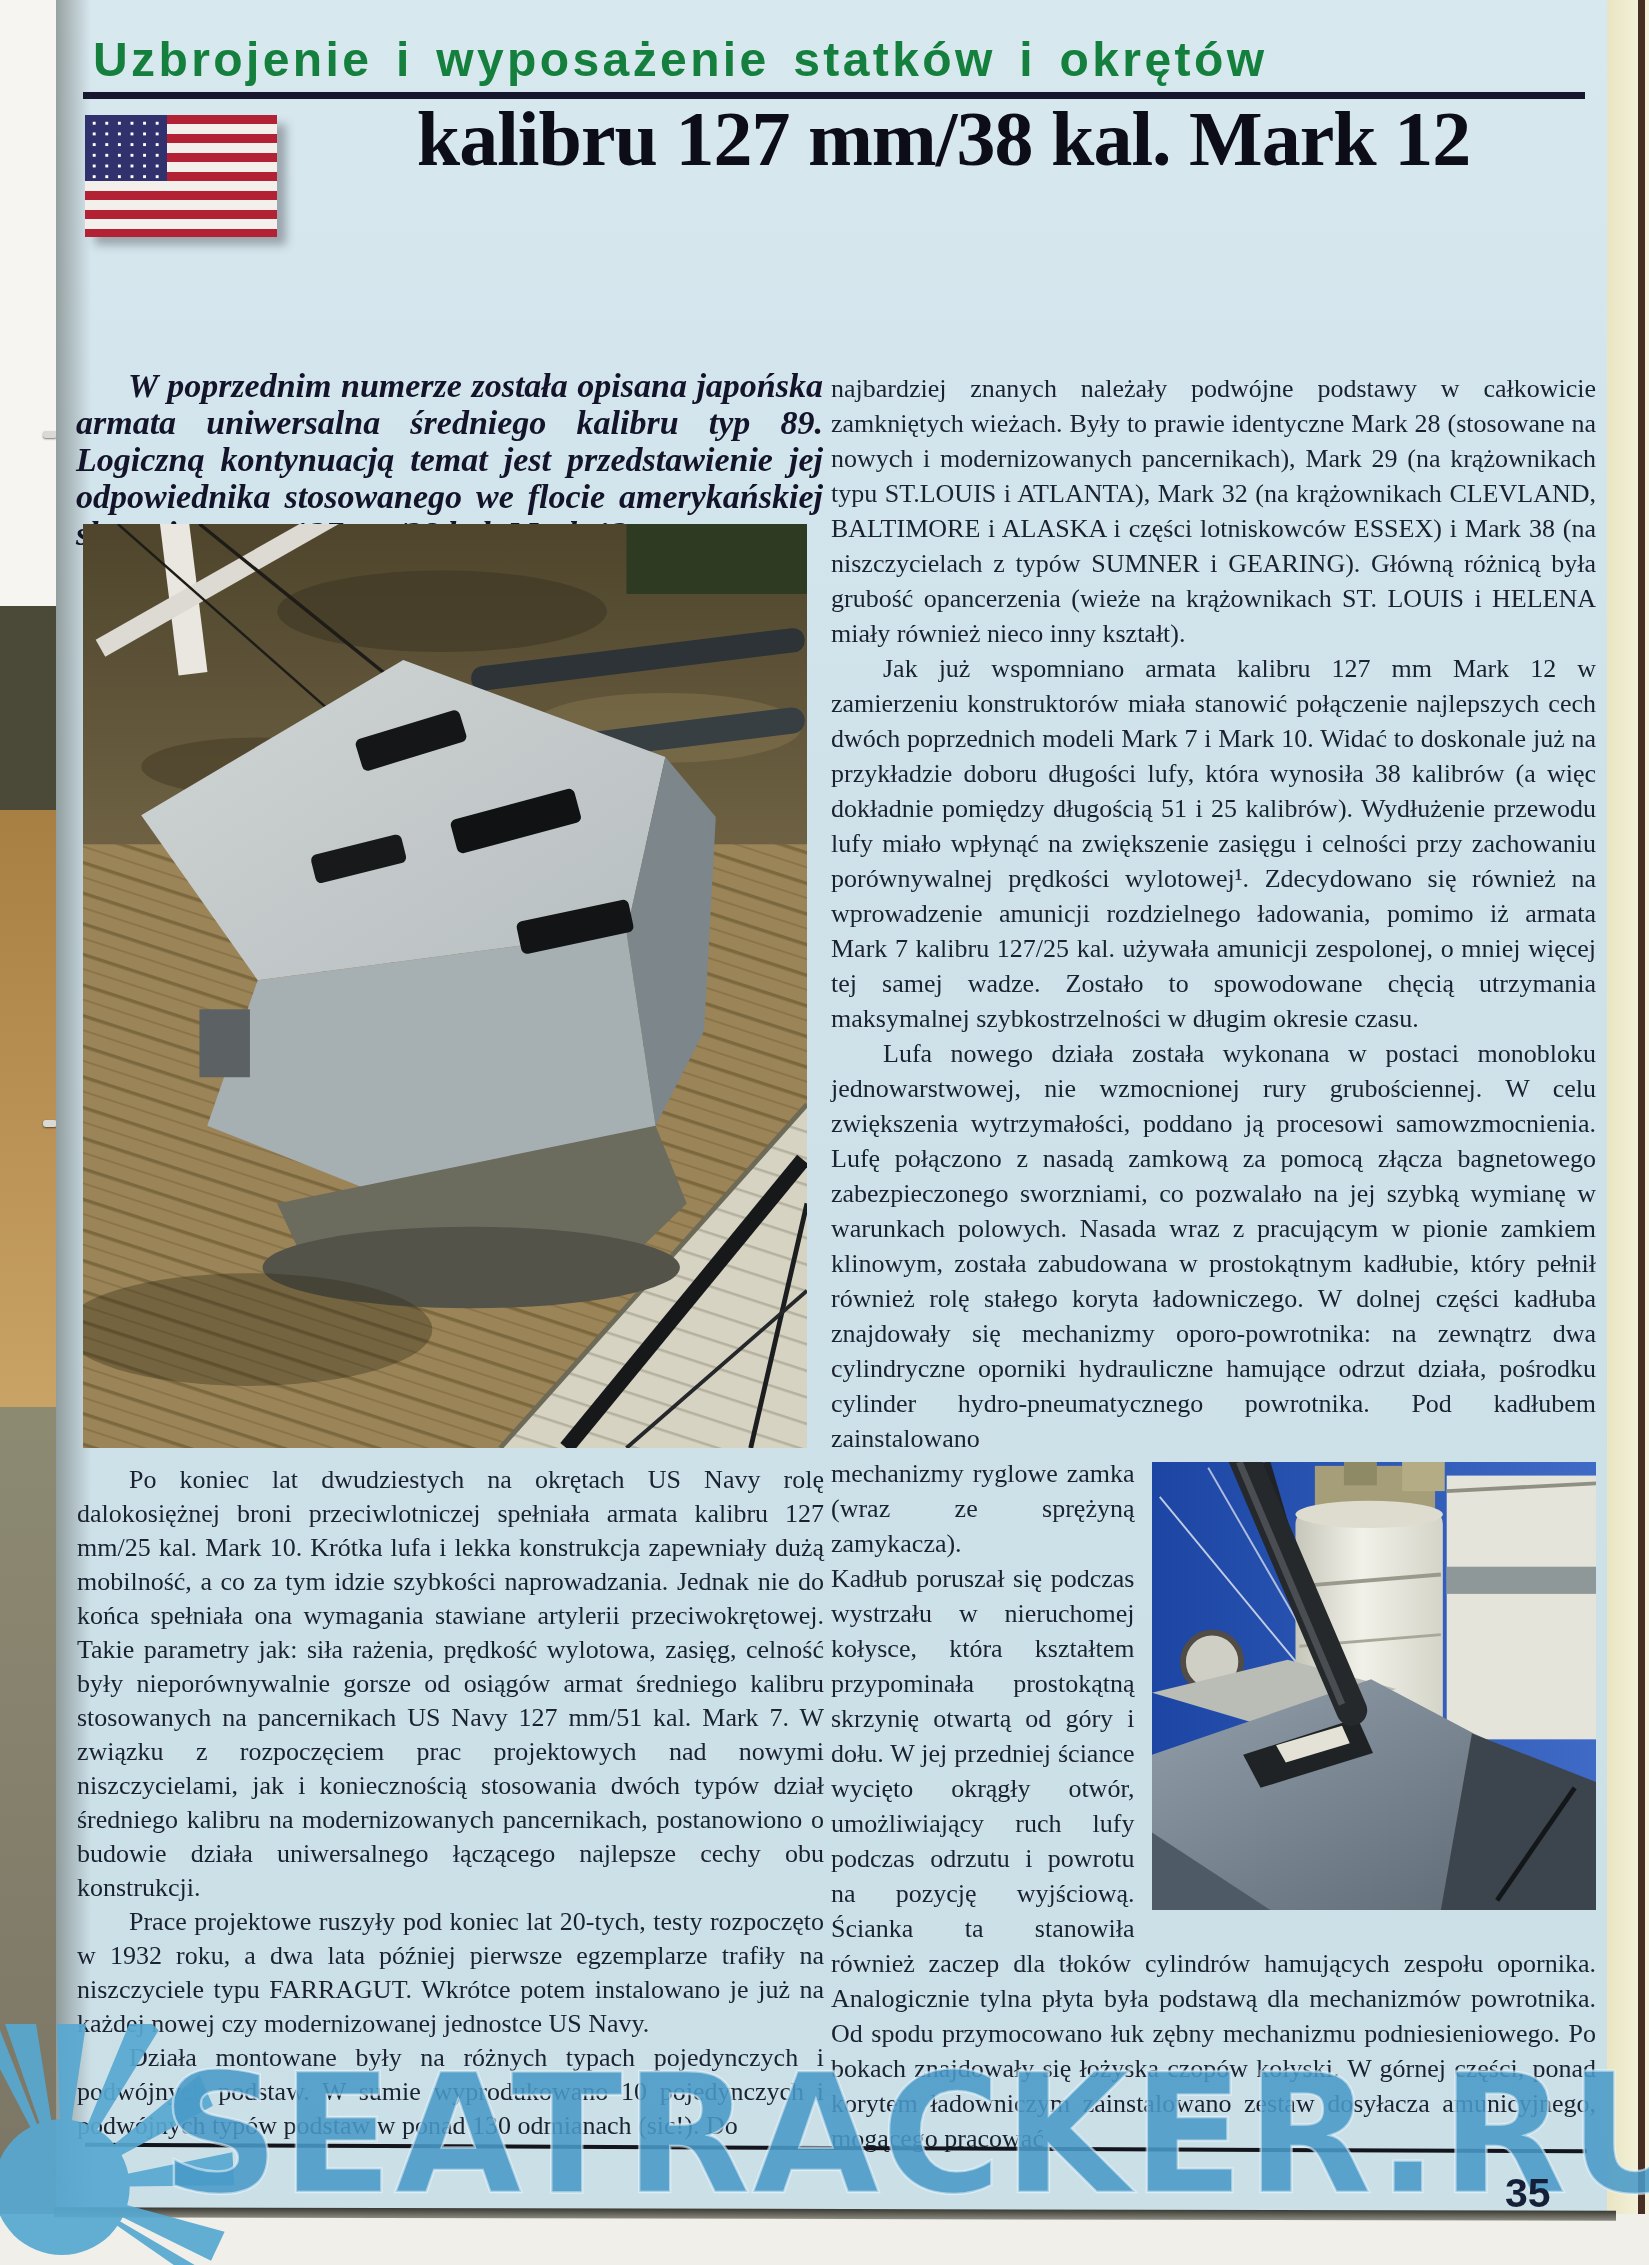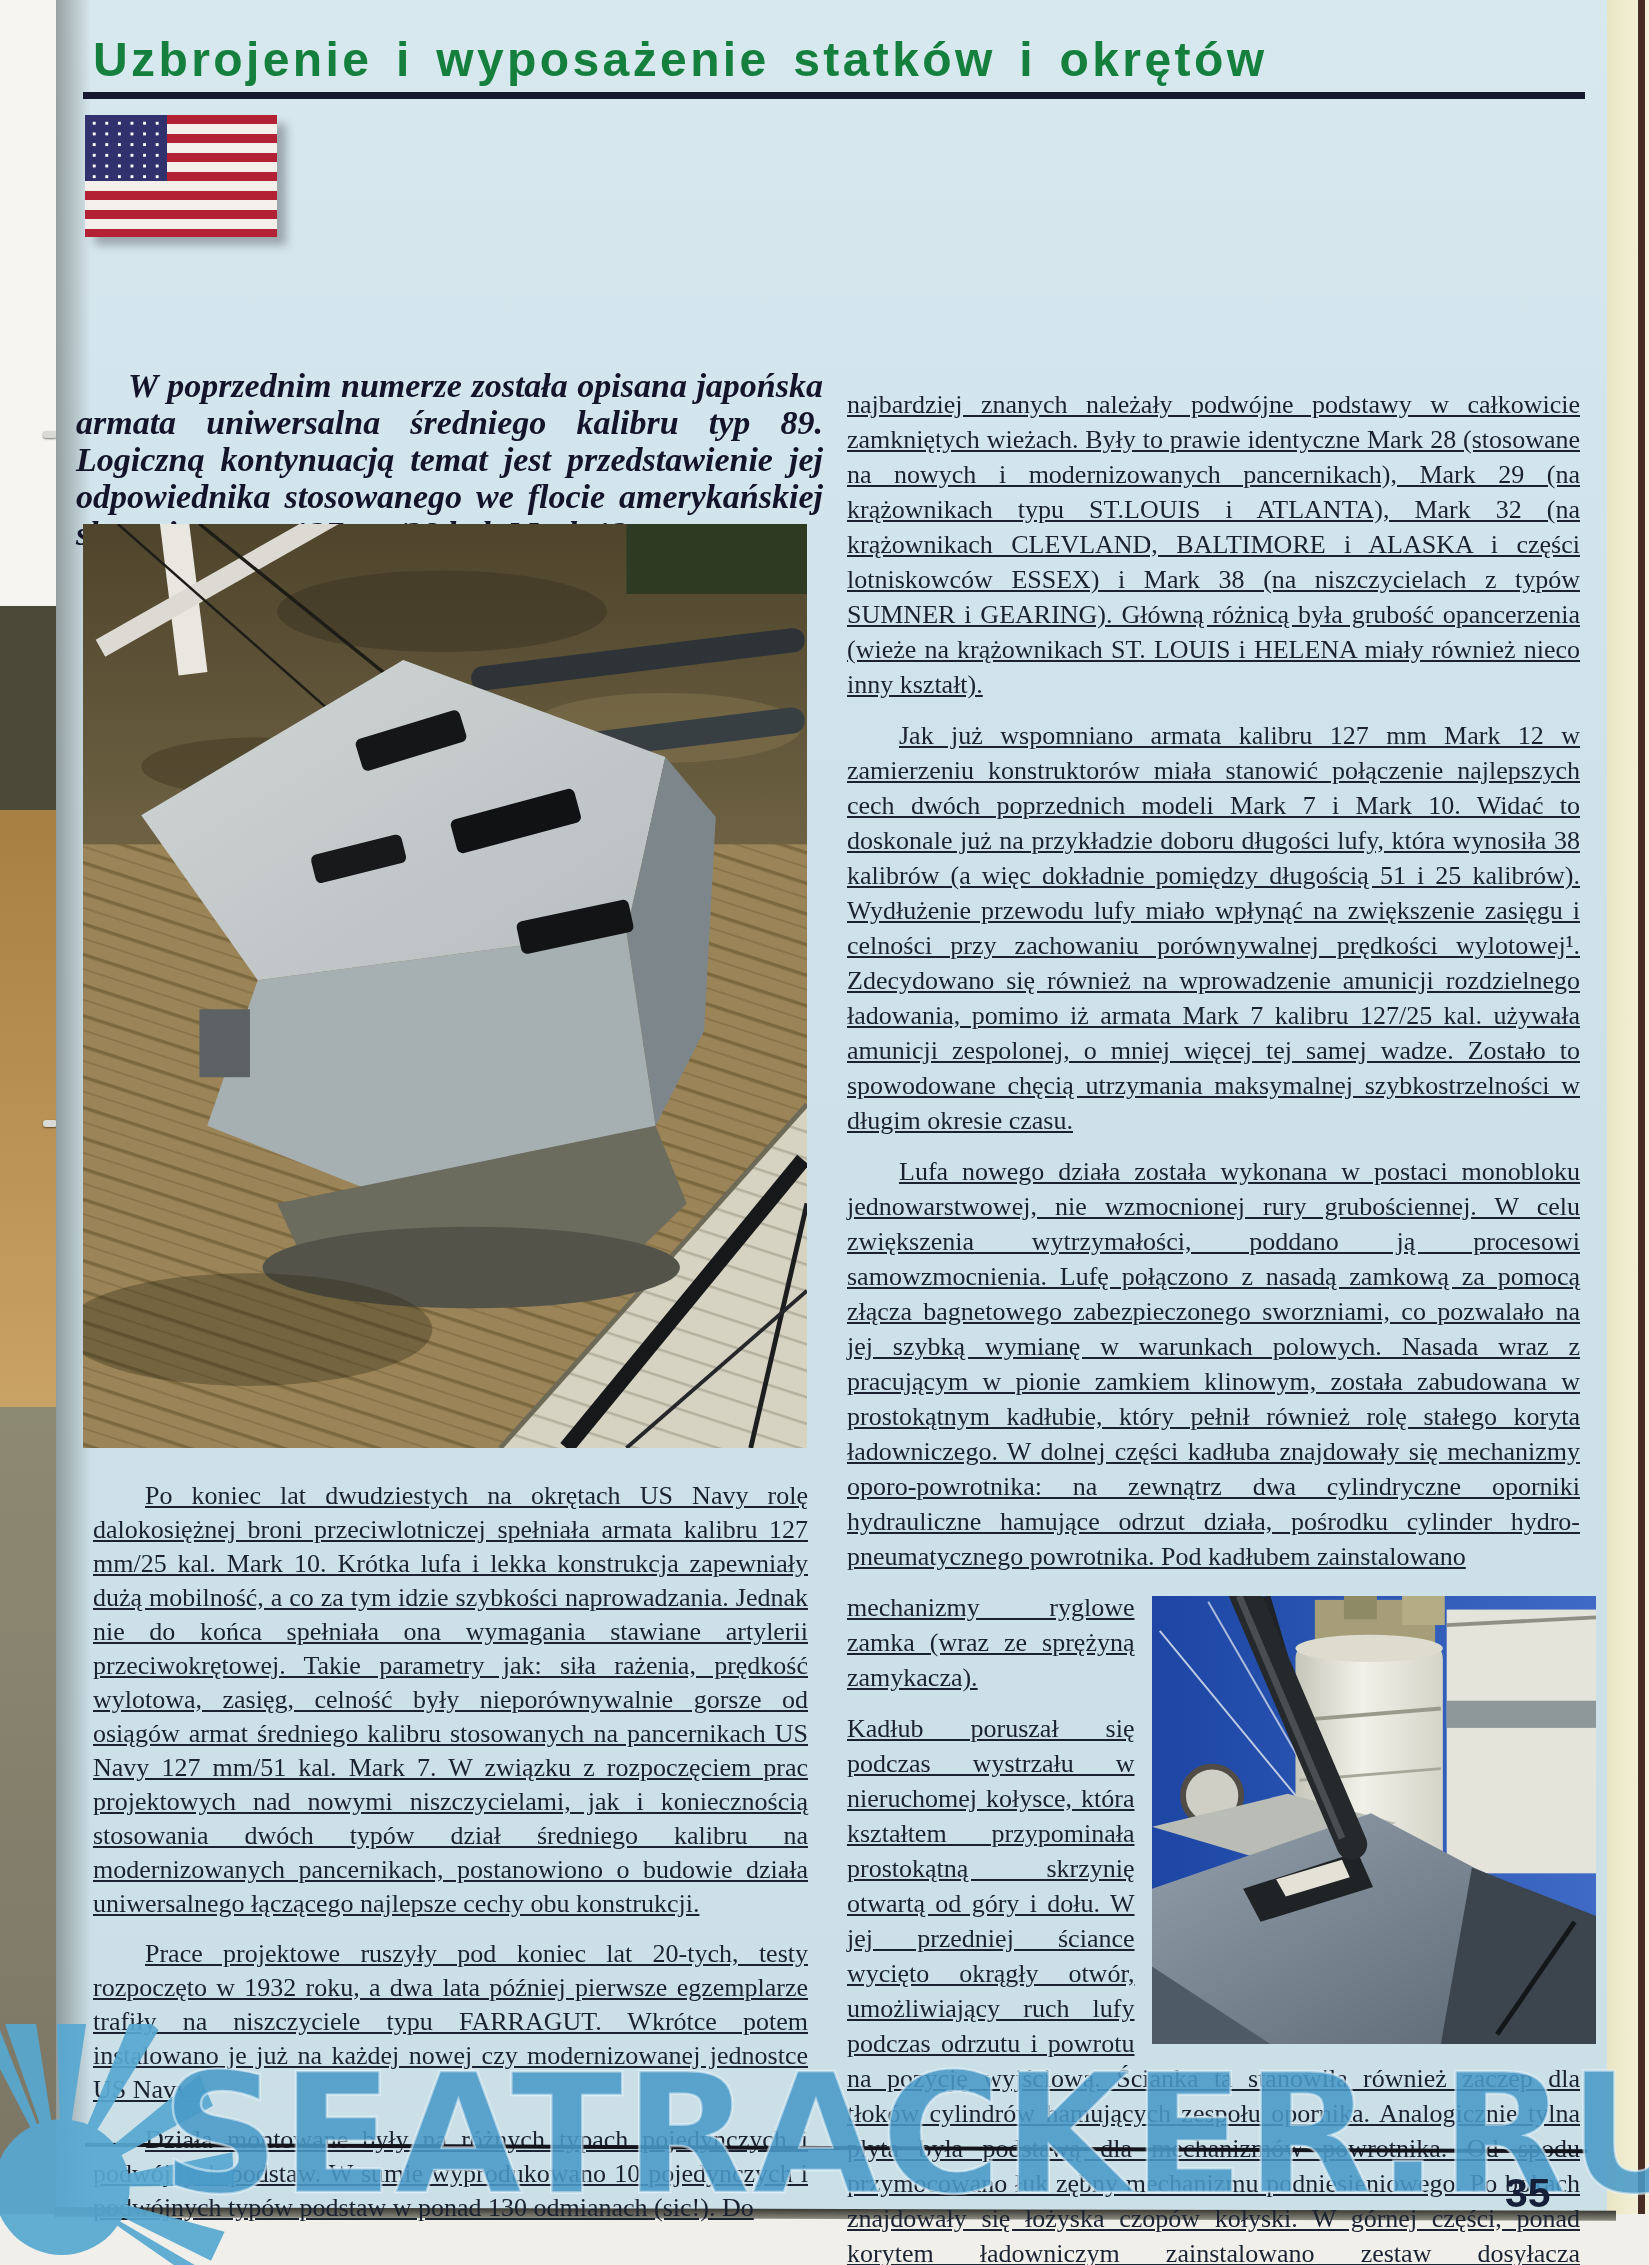--- a/index.html
+++ b/index.html
@@ -44,21 +44,21 @@
   
   .intro{position:absolute;left:76px;top:367px;width:747px;
     font-style:italic;font-weight:bold;font-size:34px;line-height:37px;
     text-align:justify;color:#13132a;}
   .intro p{margin:0;text-indent:52px;}
   
   .left-col{position:absolute;left:77px;top:1463px;width:747px;
     font-size:26px;line-height:34px;text-align:justify;color:#1a2130;}
   .right-col{position:absolute;left:831px;top:371px;width:765px;
     font-size:26px;line-height:35px;text-align:justify;color:#1a2130;}
-  .left-col p,.right-col p{margin:16px;text-indent:52px;text-decoration:underline;}
+  .left-col p,.right-col p{margin:0;text-indent:52px;}
   p.noindent{text-indent:0;}
   
   .photo-left{position:absolute;left:83px;top:524px;width:724px;height:924px;}
   .photo-right{float:right;width:444px;height:448px;margin:5.8px 0 9.7px 17.5px;}
   .photo-left svg,.photo-right svg{display:block;width:100%;height:100%;}
   
   .footnote-rule{position:absolute;left:85px;top:2146px;width:1502px;height:3.9px;
     background:#14141c;transform:rotate(0.25deg);}
   
   .watermark{position:absolute;left:0;top:2018px;width:1650px;height:247px;z-index:6;pointer-events:none;}
@@ -89,20 +89,21 @@
 <div class="below-page"></div>
 <div class="page-bottom-edge"></div>
 
 <div class="header-text">Uzbrojenie i wyposażenie statków i okrętów</div>
 <div class="header-rule"></div>
 
 <div class="flag">
   <div class="canton"></div>
 </div>
 <div class="title">
+  <div>kalibru 127 mm/38 kal. Mark 12</div>
 </div>
 
 <div class="intro">
   <p>W poprzednim numerze została opisana japońska armata uniwersalna średniego kalibru typ 89. Logiczną kontynuacją temat jest przedstawienie jej odpowiednika stosowanego we flocie amerykańskiej słynnej armaty 127mm/38 kal. Mark 12.</p>
 </div>
 
 <div class="photo-left">
   <svg viewBox="0 0 746 952" preserveAspectRatio="none">
     <defs>
       <linearGradient id="waterG" x1="0" y1="0" x2="0" y2="1">

